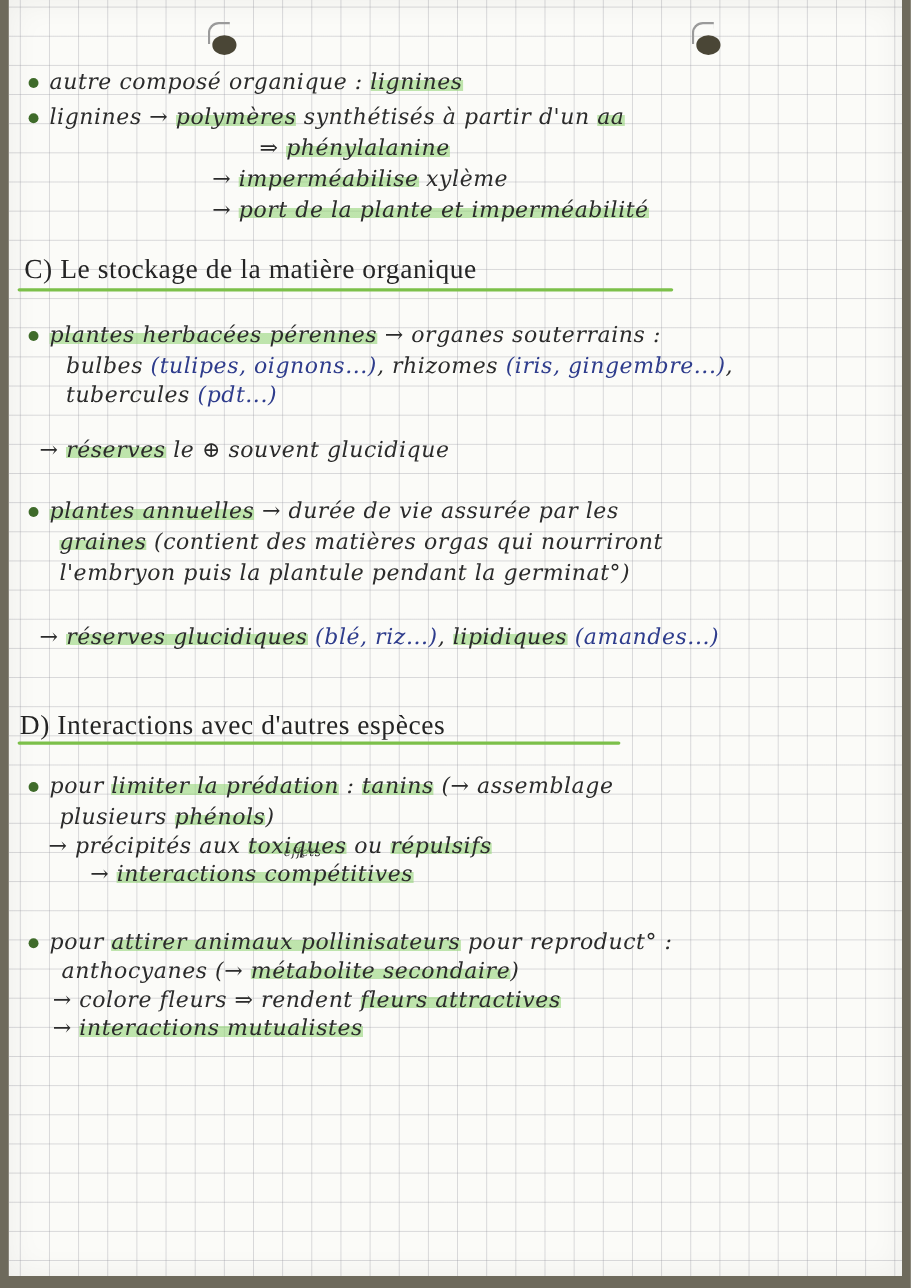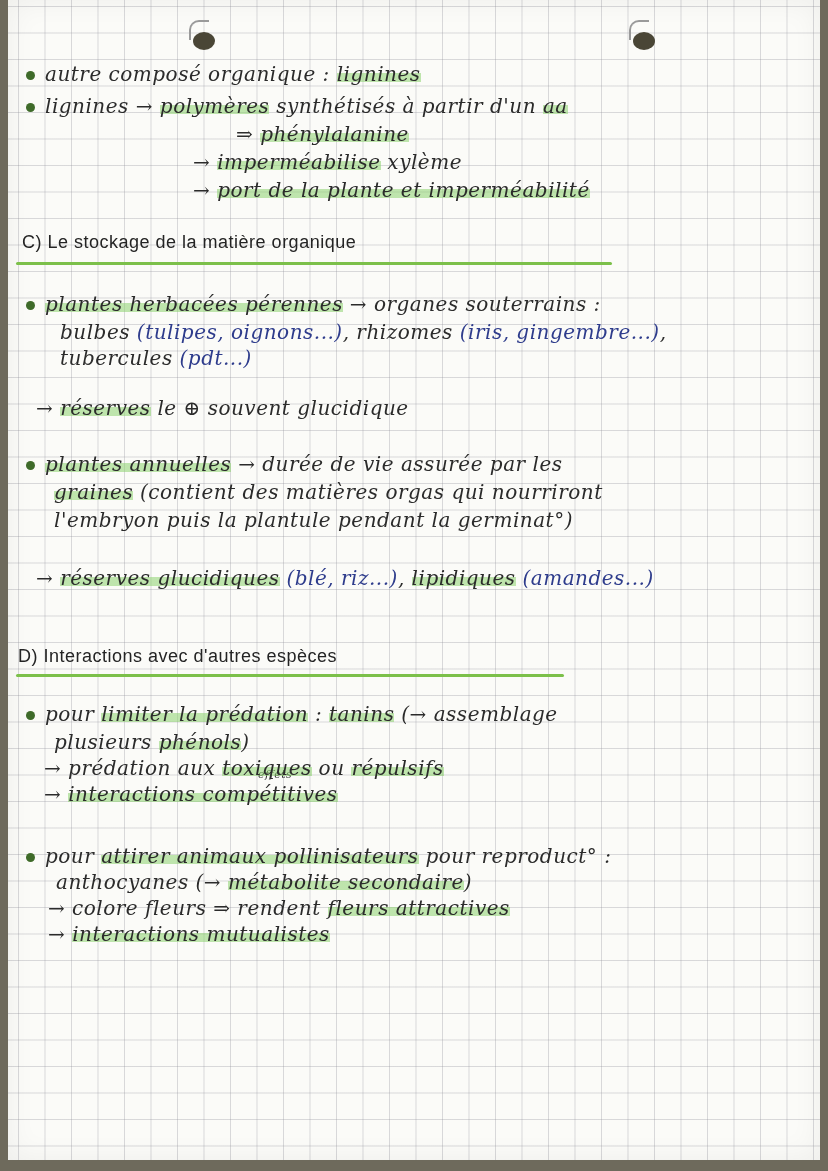--- a/index.html
+++ b/index.html
@@ -33,22 +33,22 @@
     font-family: "DejaVu Serif", serif; font-style: italic;
     font-size: 20px; color: #2b2b2b; letter-spacing: 0.5px;
   }
   .bullet {
     display: inline-block; width: 9px; height: 9px; border-radius: 50%;
     background: #3f6b2a; margin-right: 10px; vertical-align: middle;
   }
   .hl { background: linear-gradient(transparent 45%, rgba(140,210,110,0.55) 45%, rgba(140,210,110,0.55) 85%, transparent 85%); }
   .blue { color: #2e3c8c; }
   .title {
-    font-size: 18px; font-style: normal;
-    font-family: Liberation Sans, sans-serif; color: #242424;
+    font-size: 25px; font-style: normal;
+    font-family: Liberation Serif, serif; color: #242424;
   }
   .uline { position: absolute; height: 3px; background: #7cc04a; border-radius: 2px; }
 </style>
 </head>
 <body>
 
 <div class="page">
   <div class="hole" style="left:185px; top:32px;"></div>
   <div class="hole" style="left:625px; top:32px;"></div>
 
@@ -103,23 +103,23 @@
   <div class="uline" style="left:8px; top:674px; width:548px;"></div>
 
   <div class="line" style="left:18px; top:702px;">
     <span class="bullet"></span><span>pour </span><span class="hl">limiter la prédation</span><span> : </span><span class="hl">tanins</span><span> (→ assemblage</span>
   </div>
   <div class="line" style="left:46px; top:730px;">
     <span>plusieurs </span><span class="hl">phénols</span><span>)</span>
   </div>
   <div class="line" style="left:250px; top:740px; font-size:11px;margin-top:28px;">effets</div>
   <div class="line" style="left:36px; top:756px;">
-    <span>→ prédation aux </span><span class="hl">toxiques</span><span> ou </span><span class="hl">répulsifs</span>
+    <span>→ précipités aux </span><span class="hl">toxiques</span><span> ou </span><span class="hl">répulsifs</span>
   </div>
-  <div class="line" style="left:36px; top:782px;">
+  <div class="line" style="left:36px; top:782px;padding-left:38px;">
     <span>→ </span><span class="hl">interactions compétitives</span>
   </div>
 
   <div class="line" style="left:18px; top:844px;">
     <span class="bullet"></span><span>pour </span><span class="hl">attirer animaux pollinisateurs</span><span> pour reproduct° :</span>
   </div>
   <div class="line" style="left:48px; top:870px;">
     <span>anthocyanes</span><span> (→ </span><span class="hl">métabolite secondaire</span><span>)</span>
   </div>
   <div class="line" style="left:40px; top:896px;font-style:italic;">

